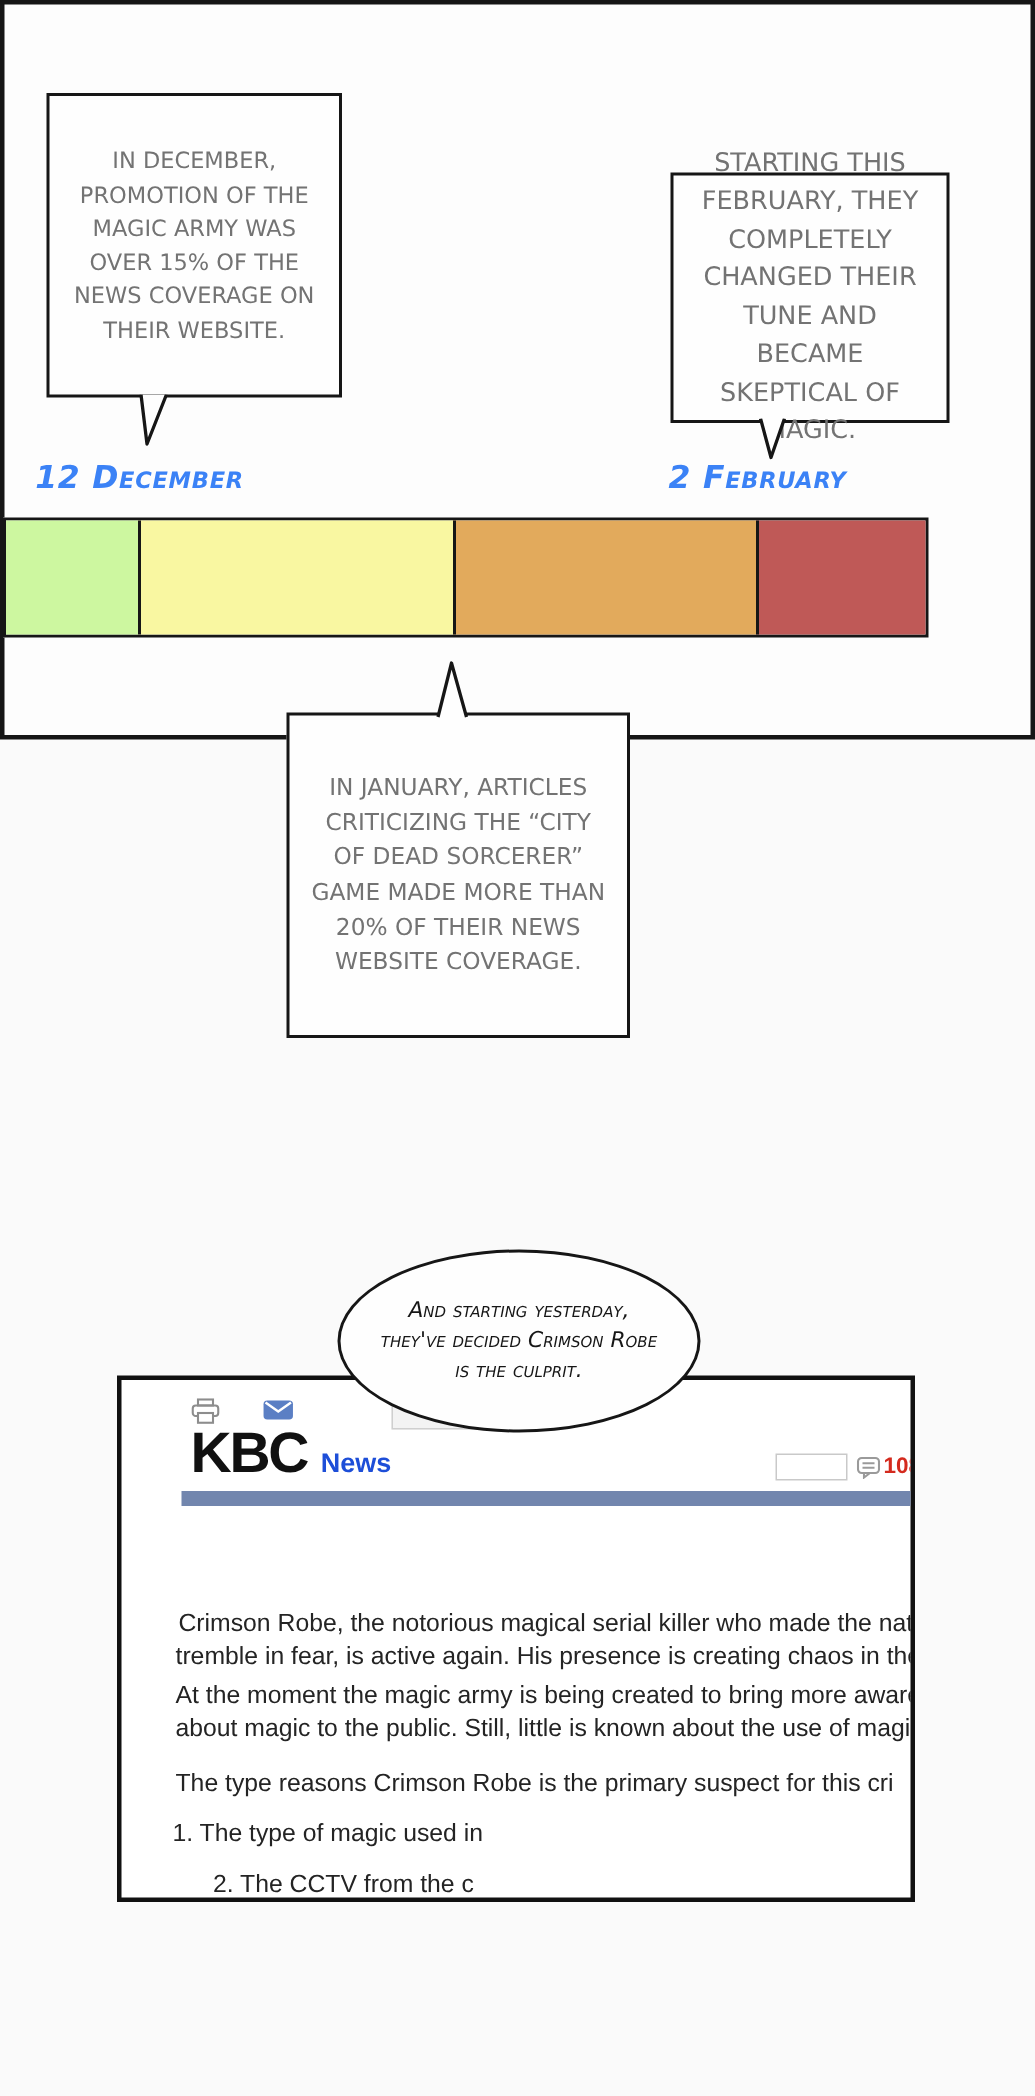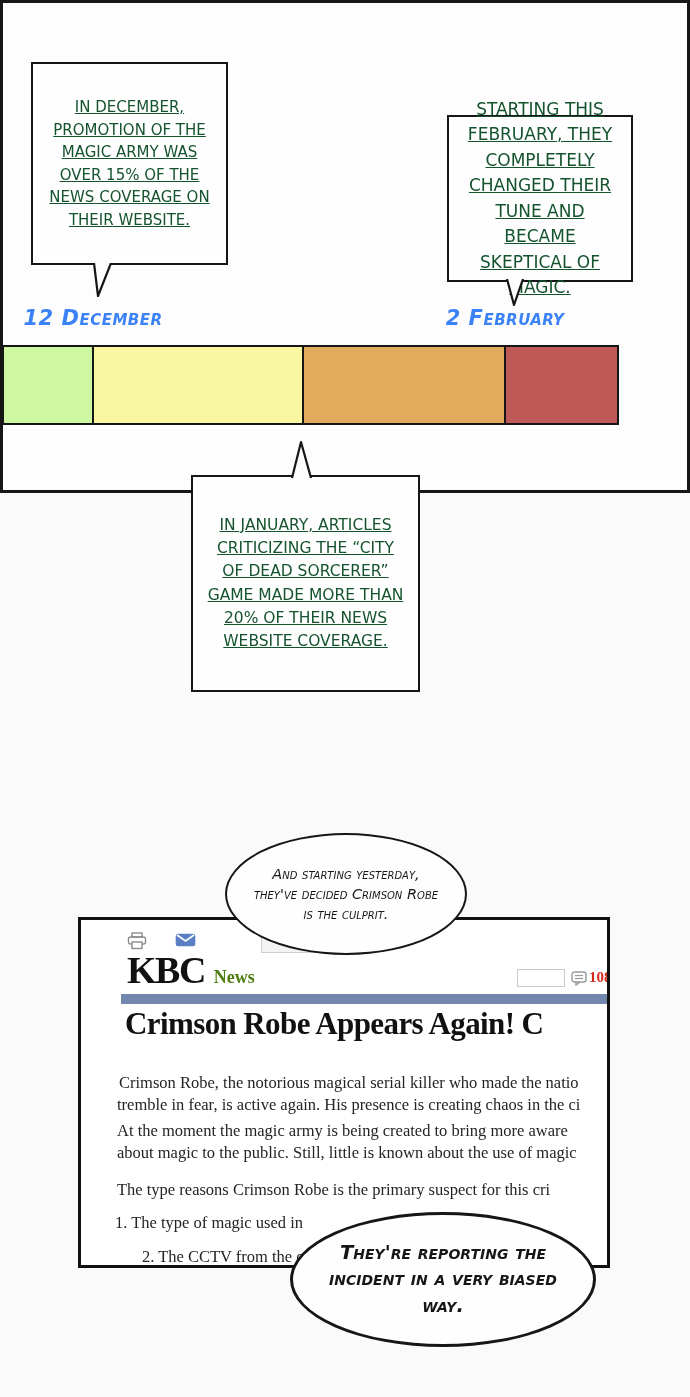--- a/index.html
+++ b/index.html
@@ -26,21 +26,21 @@
     font-style:italic; font-weight:700; font-size:21px; letter-spacing:.5px;
     font-variant:small-caps; color:#3b82f6;
   }
   .d1{left:5px;} .d2{left:215px;} .d3{left:417px;}
   
   .caption{
     position:absolute; box-sizing:border-box; background:#fefefe;
     border:2.5px solid #161616; z-index:3;
     display:flex; align-items:center; justify-content:center;
     text-align:center; font-size:15px; line-height:1.5; font-weight:500;
-    padding:10px 12px; color:#14532d;text-decoration:underline;
+    padding:10px 12px; color:#737373;
   }
   .cap-dec{left:31px; top:62px;  width:197px; height:203px;}
   .cap-feb{left:447px; top:115px; width:186px; height:167px; font-size:17px;}
   .cap-jan{left:191px; top:475px; width:229px; height:217px; font-size:15.5px;}
   .tail{position:absolute; z-index:4;}
   
   .bubble{
     position:absolute; box-sizing:border-box; background:#fefefe;
     border:2.5px solid #161616; border-radius:50%;
     display:flex; align-items:center; justify-content:center; text-align:center;
@@ -51,31 +51,31 @@
   .bub-biased{left:290px; top:1212px; width:306px; height:135px;
     font-size:19.5px; line-height:1.35; font-weight:700; padding:8px 34px; z-index:6;
     border-width:3px;}
   
   .news-panel{
     position:absolute; left:78px; top:917px; width:532px; height:351px;
     box-sizing:border-box; border:3.5px solid #111; background:#fff;
     overflow:hidden; z-index:2;
   }
   .news-inner{position:absolute; left:0; top:0; right:0; bottom:0;
-    font-family:Liberation Serif, serif; color:#222;padding-left:24px;}
+    font-family:Liberation Sans, sans-serif; color:#222;padding-left:24px;}
   .news-inner > div{position:absolute;}
   .icon{display:inline-block;}
   .tool-printer{left:46px; top:12px; color:#8d8d8d;}
   .tool-mail{left:94px; top:13px;}
   .tool-textsize{left:180px; top:10px; width:62px; height:21px;
     border:1px solid #cfcfcf; background:#f3f3f3; color:#8a8a8a;
     font-size:11px; line-height:19px; text-align:center; letter-spacing:2px;}
   .kbc-logo{left:46px; top:28px; display:flex; align-items:baseline;}
   .kbc-main{font-size:38px; font-weight:900; letter-spacing:-1.5px; color:#111;}
-  .kbc-suffix{font-size:18px; font-weight:700; color:#4d7c0f; margin-left:9px;}
+  .kbc-suffix{font-size:18px; font-weight:700; color:#1d4ed8; margin-left:9px;}
   .search-box{left:436px; top:49px; width:48px; height:18px;
     border:1px solid #c9c9c9; background:#fff; box-sizing:border-box;}
   .comment-icon{left:490px; top:51px; color:#9a9a9a;}
   .comment-count{left:508px; top:49px; font-size:15px; font-weight:700;}
   .accent-bar{left:40px; top:74px; width:492px; height:10px;}
   .headline{left:44px; top:86px; font-size:31px; font-weight:900;
     letter-spacing:-0.6px; color:#111; white-space:nowrap;}
   .bodyline{font-size:16.5px; white-space:nowrap; color:#242424;}
   .bl0{left:38px; top:153px;} .bl1{left:36px; top:175px;}
   .bl2{left:36px; top:201px;} .bl3{left:36px; top:223px;}
@@ -151,33 +151,29 @@
           <rect x="1" y="1" width="14" height="10" rx="2.5" fill="none" stroke="currentColor" stroke-width="1.4"></rect>
           <path d="M5 11 L5 14 L9 11" fill="none" stroke="currentColor" stroke-width="1.4"></path>
           <line x1="4" y1="4.5" x2="12" y2="4.5" stroke="currentColor" stroke-width="1.2"></line>
           <line x1="4" y1="7.5" x2="12" y2="7.5" stroke="currentColor" stroke-width="1.2"></line>
         </svg>
       </div>
       <div class="comment-count" style="color: rgb(212, 42, 30);">108</div>
 
       <div class="accent-bar" style="background: rgb(114, 134, 174);"></div>
 
-      <div class="headline">Crimson Robe Appears Again! C</div>
 
       <div class="bodyline bl0">Crimson Robe, the notorious magical serial killer who made the natio</div>
       <div class="bodyline bl1">tremble in fear, is active again. His presence is creating chaos in the ci</div>
       <div class="bodyline bl2">At the moment the magic army is being created to bring more aware</div>
       <div class="bodyline bl3">about magic to the public. Still, little is known about the use of magic</div>
       <div class="bodyline bl4">The type reasons Crimson Robe is the primary suspect for this cri</div>
       <div class="bodyline li0">1. The type of magic used in</div>
       <div class="bodyline li1">2. The CCTV from the c</div>
     </div>
   </div>
 
   <div class="bubble bub-yesterday">
     <span>And starting yesterday, they've decided Crimson Robe is the culprit.</span>
   </div>
 
-  <div class="bubble bub-biased">
-    <span>They're reporting the incident in a very biased way.</span>
-  </div>
 
 </div>
 
 </body></html>

